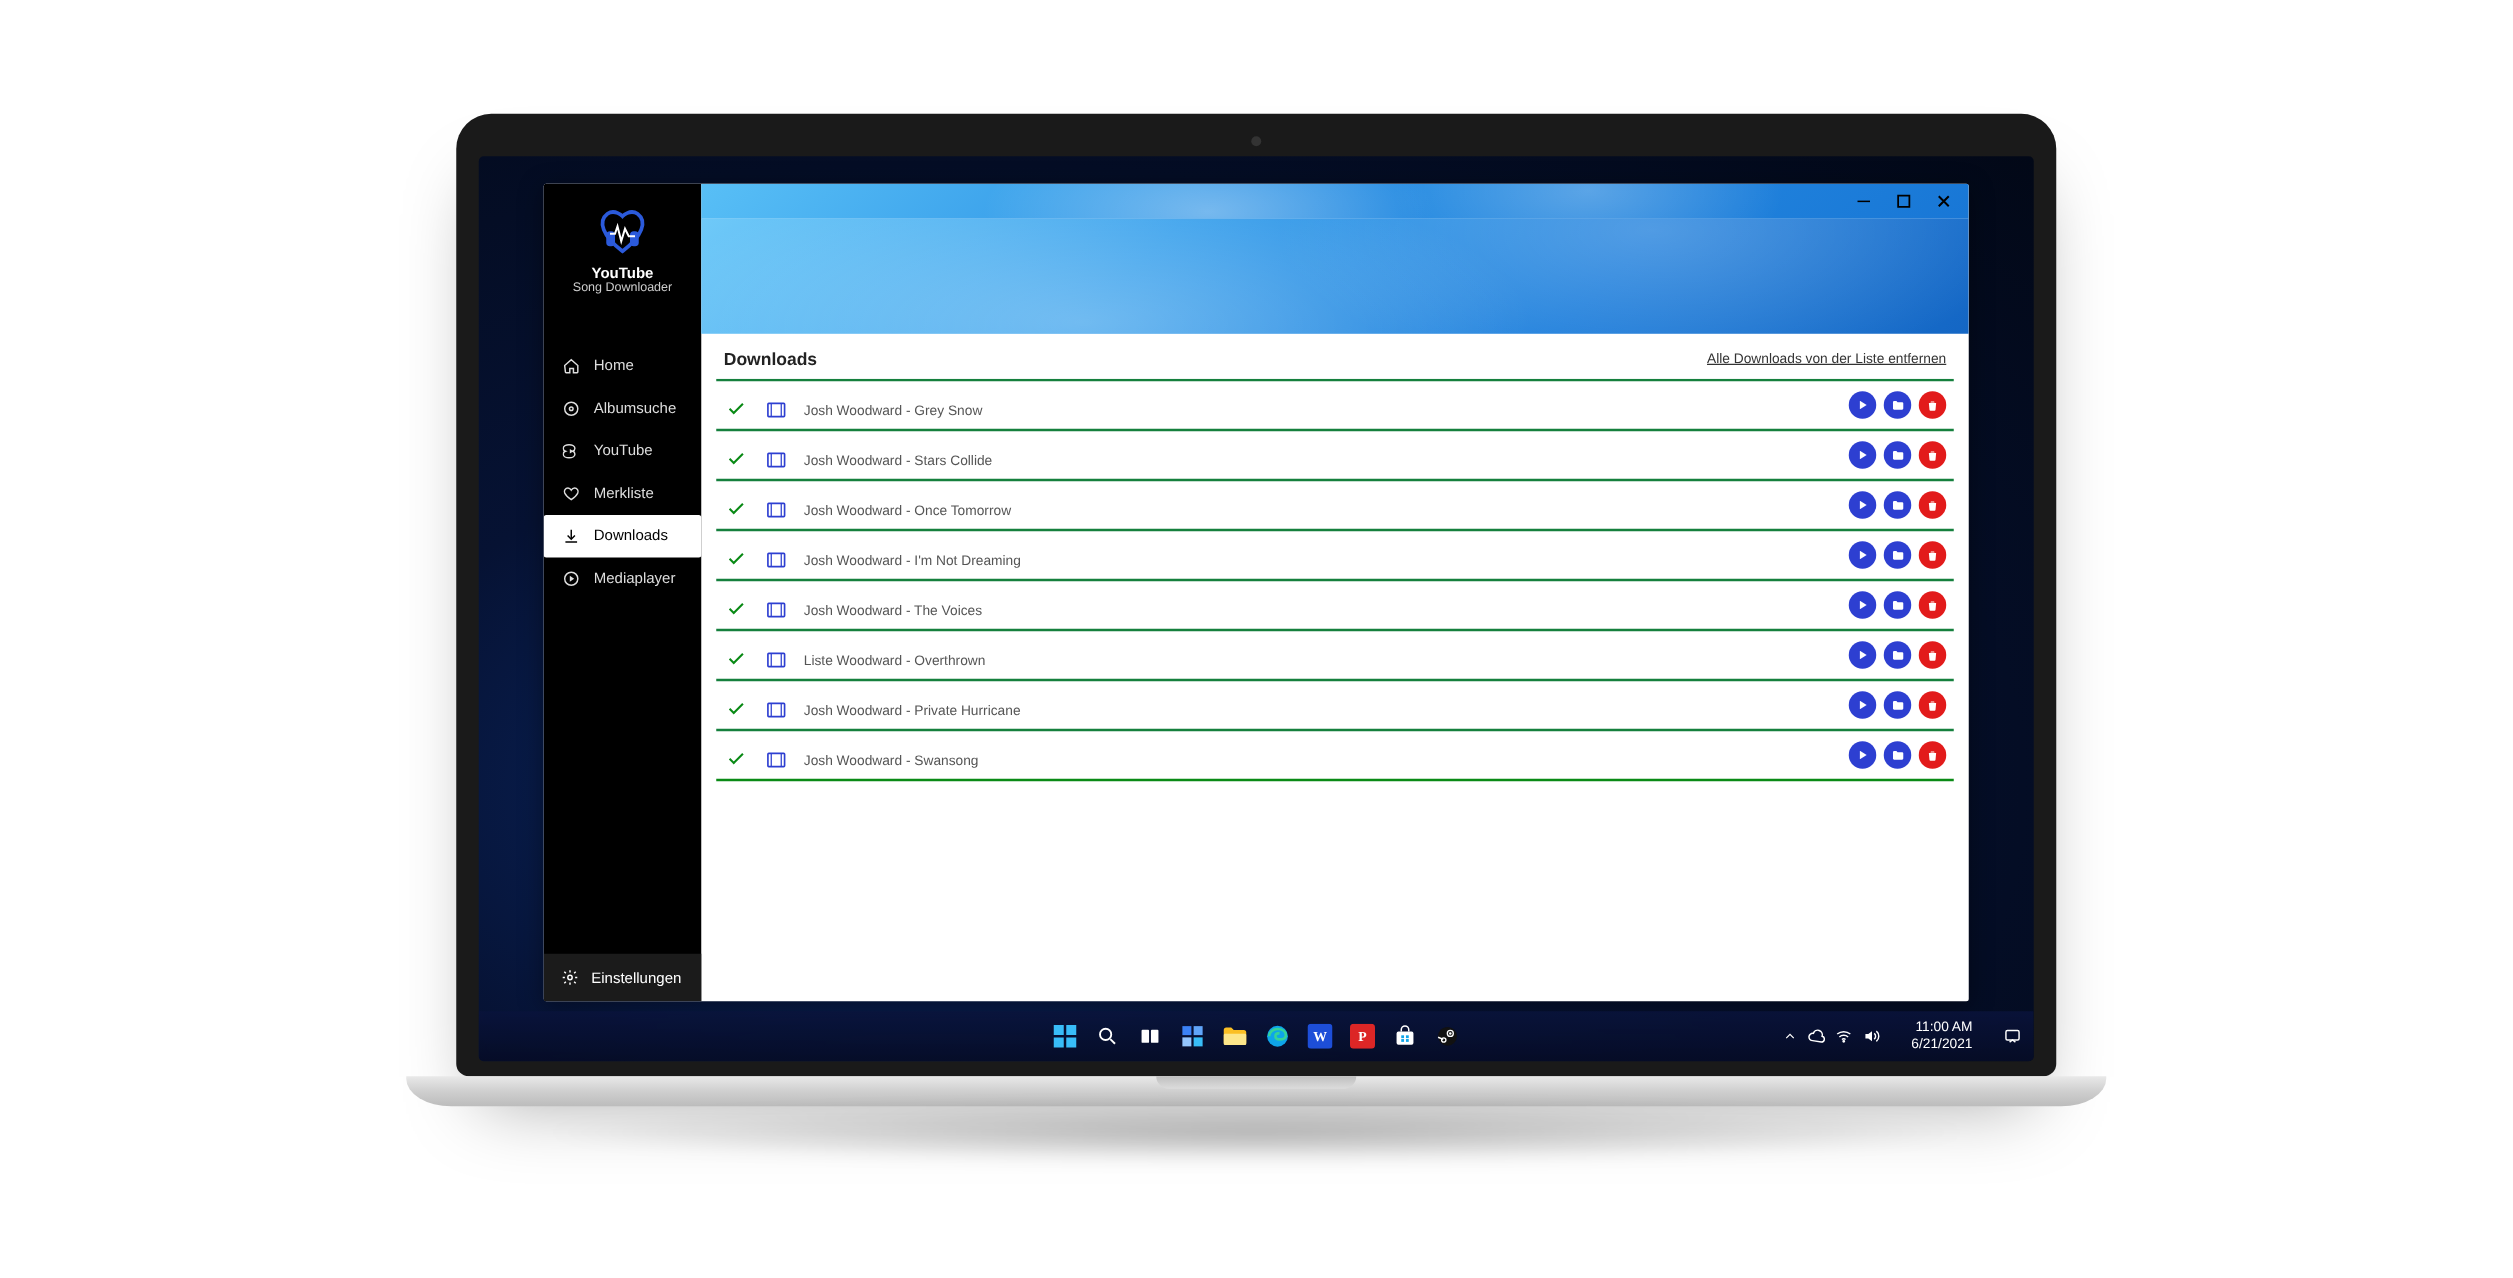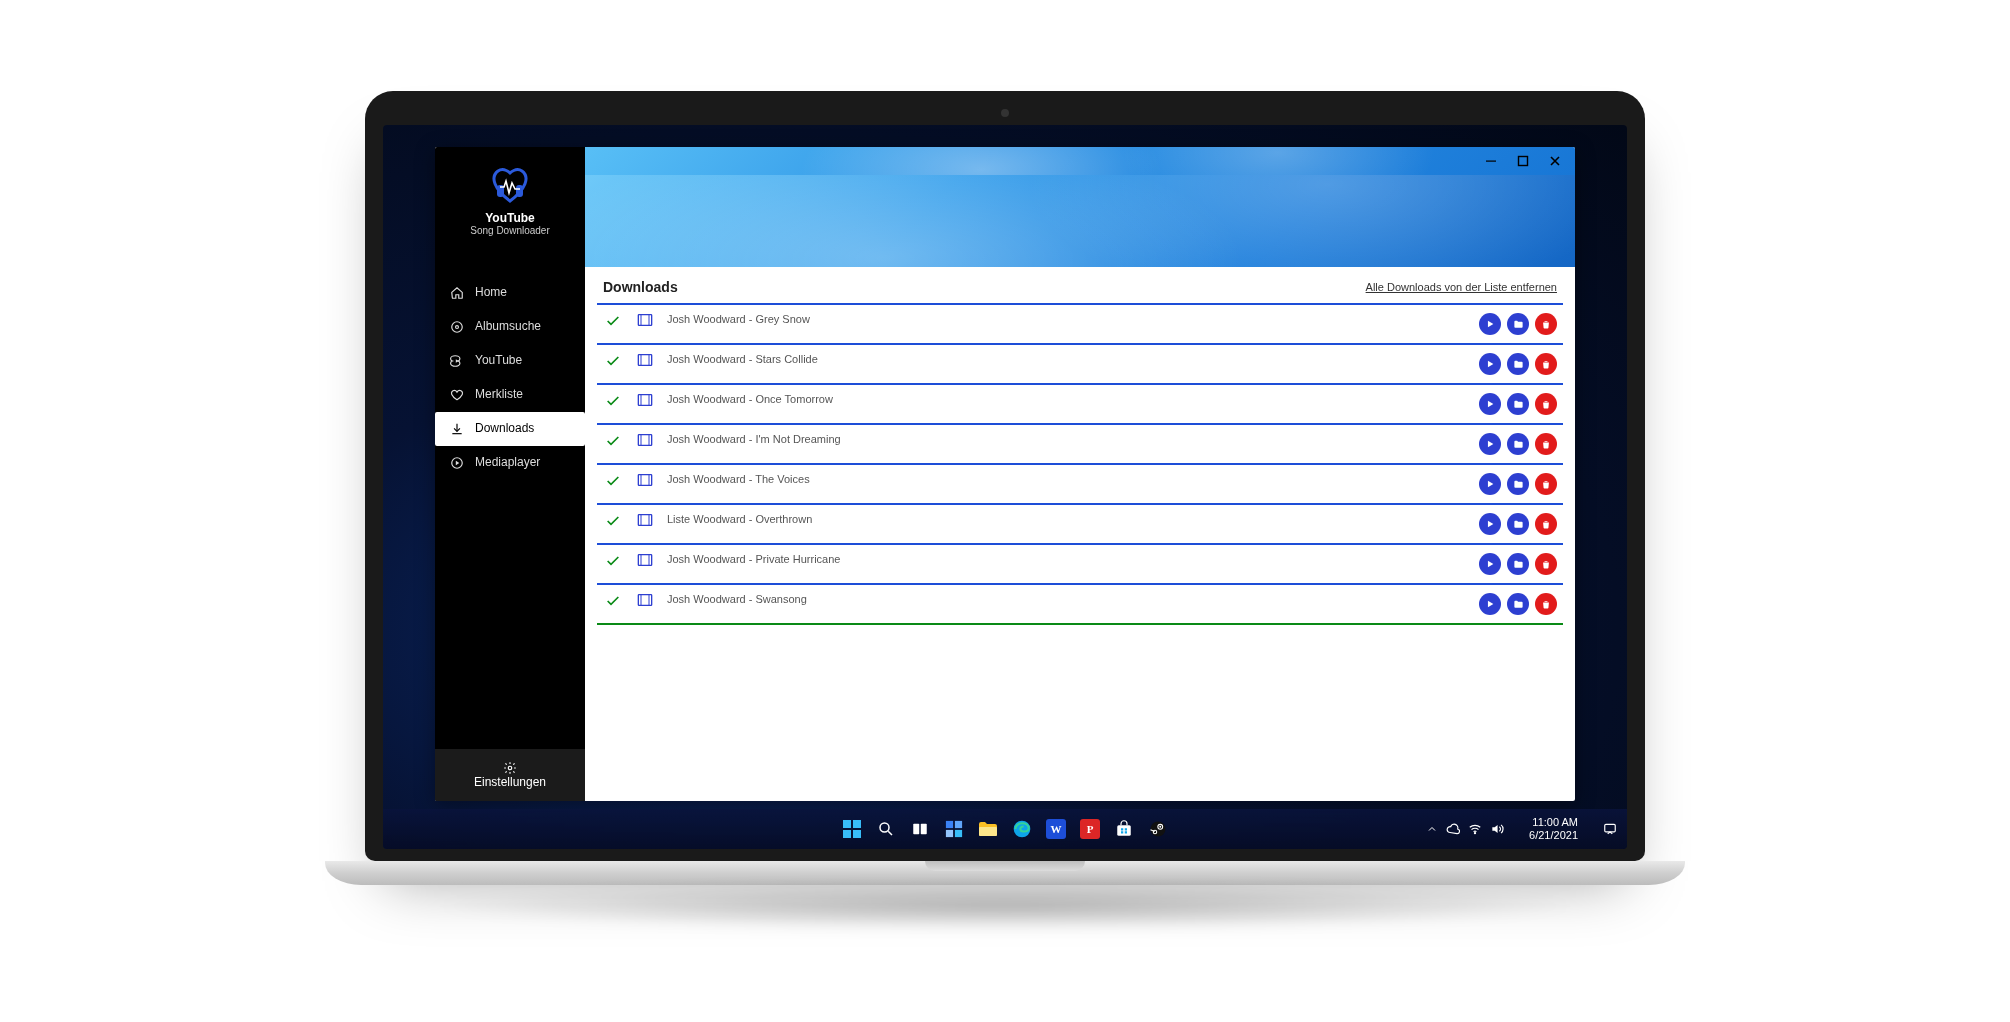--- a/index.html
+++ b/index.html
@@ -63,21 +63,21 @@
     left: 52px; right: 52px; top: 22px; bottom: 48px;
     background: #fff;
     display: flex;
     border-radius: 2px;
     overflow: hidden;
     box-shadow: 0 4px 20px rgba(0,0,0,0.4);
   }
 
   
   .sidebar {
-    width: 150px;
+    width: 126px;
     background: #000;
     color: #fff;
     display: flex;
     flex-direction: column;
     font-size: 12px;
   }
   .brand {
     padding: 18px 8px 14px 8px;
     text-align: center;
   }
@@ -94,25 +94,24 @@
     cursor: pointer;
     color: #ddd;
   }
   .nav-item.active {
     background: #fff; color: #000;
     border-radius: 2px;
   }
   .nav-item .icon { width: 16px; height: 16px; display:inline-flex; align-items:center; justify-content:center; }
   .settings-item {
     margin-top: auto;
-    display:flex; align-items:center; gap:0;
+    display:flex; align-items:center; gap:10px;
     padding: 12px 14px;
     background: #1b1b1b;
     cursor:pointer;
-    flex-direction:column;
   }
 
   
   .main {
     flex: 1;
     display: flex;
     flex-direction: column;
     min-width: 0;
   }
   .titlebar {
@@ -151,23 +150,23 @@
   }
   .content-head {
     display:flex; align-items:center; justify-content:space-between;
     padding: 12px 18px 8px 18px;
   }
   .content-head h2 { font-size: 14px; font-weight: 700; color:#222; }
   .clear-link { font-size: 11px; color:#333; text-decoration: underline; cursor:pointer; }
 
   .list { padding: 0 12px 6px 12px; overflow:auto; }
   .row {
-    border-top: 2px solid #1d4ed8;
+    border-top: 2px solid #15803d;
     background:#fff;
-    display:flex; align-items:flex-start;
+    display:flex; align-items:flex-end;
     gap: 12px;
     padding: 8px 6px;
     font-size: 11px;
     color:#555;
   }
   .row:last-child { border-bottom: 2px solid #0a8a16; }
   .cell-status { width: 20px; display:flex; justify-content:center; }
   .cell-type   { width: 20px; display:flex; justify-content:center; }
   .cell-title  { flex:1; min-width:0; white-space:nowrap; overflow:hidden; text-overflow:ellipsis; }
   .cell-actions { display:flex; gap:6px; }

